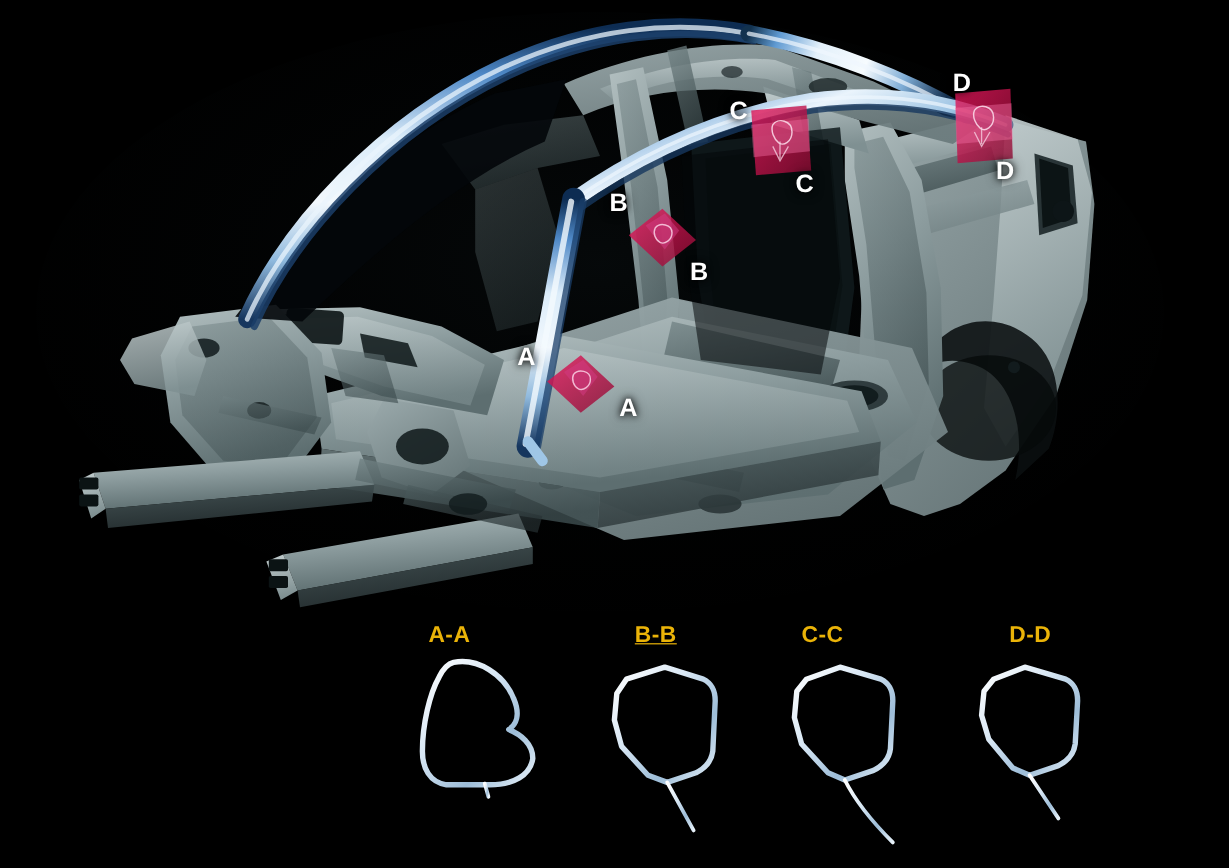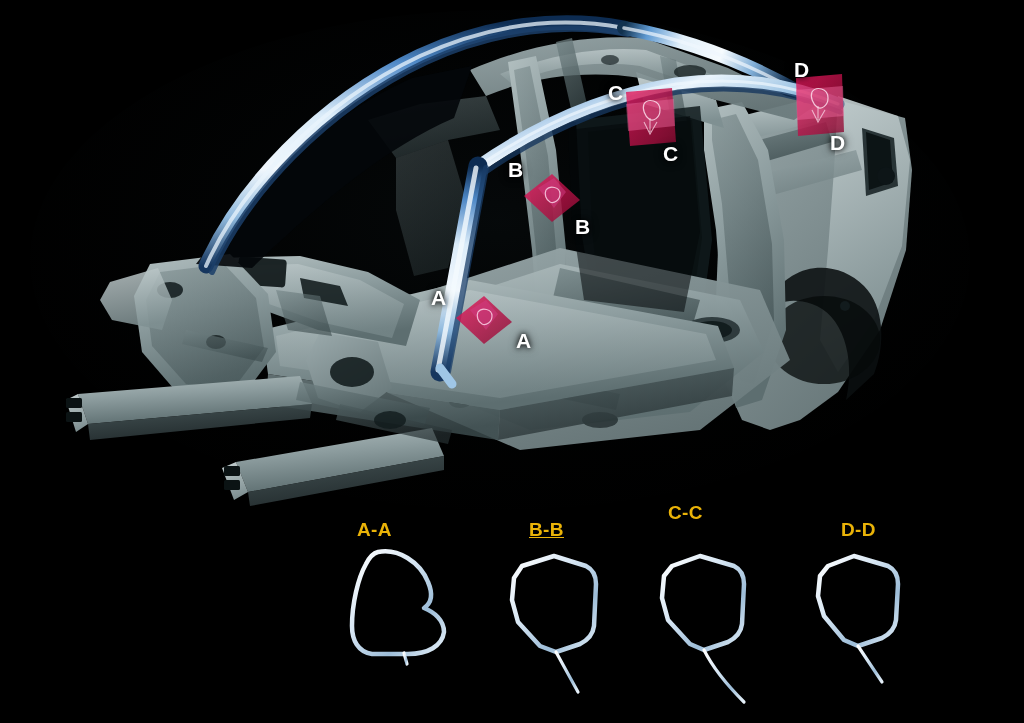--- a/index.html
+++ b/index.html
@@ -338,16 +338,16 @@
     <div class="callout-label" style="left:516px; top:330px;">A</div>
     <div class="callout-label" style="left:508px; top:159px;">B</div>
     <div class="callout-label" style="left:575px; top:216px;">B</div>
     <div class="callout-label" style="left:608px; top:82px;">C</div>
     <div class="callout-label" style="left:663px; top:143px;">C</div>
     <div class="callout-label" style="left:794px; top:59px;">D</div>
     <div class="callout-label" style="left:830px; top:132px;">D</div>
 
     <div class="section-title" style="left:357px; top:520px;">A-A</div>
     <div class="section-title" style="left:529px; top:520px;text-decoration:underline;">B-B</div>
-    <div class="section-title" style="left:668px; top:503px;">C-C</div>
+    <div class="section-title" style="left:668px; top:520px;">C-C</div>
     <div class="section-title" style="left:825px; top:520px;margin-left:16px;">D-D</div>
 
 </div>
 
 </body></html>

